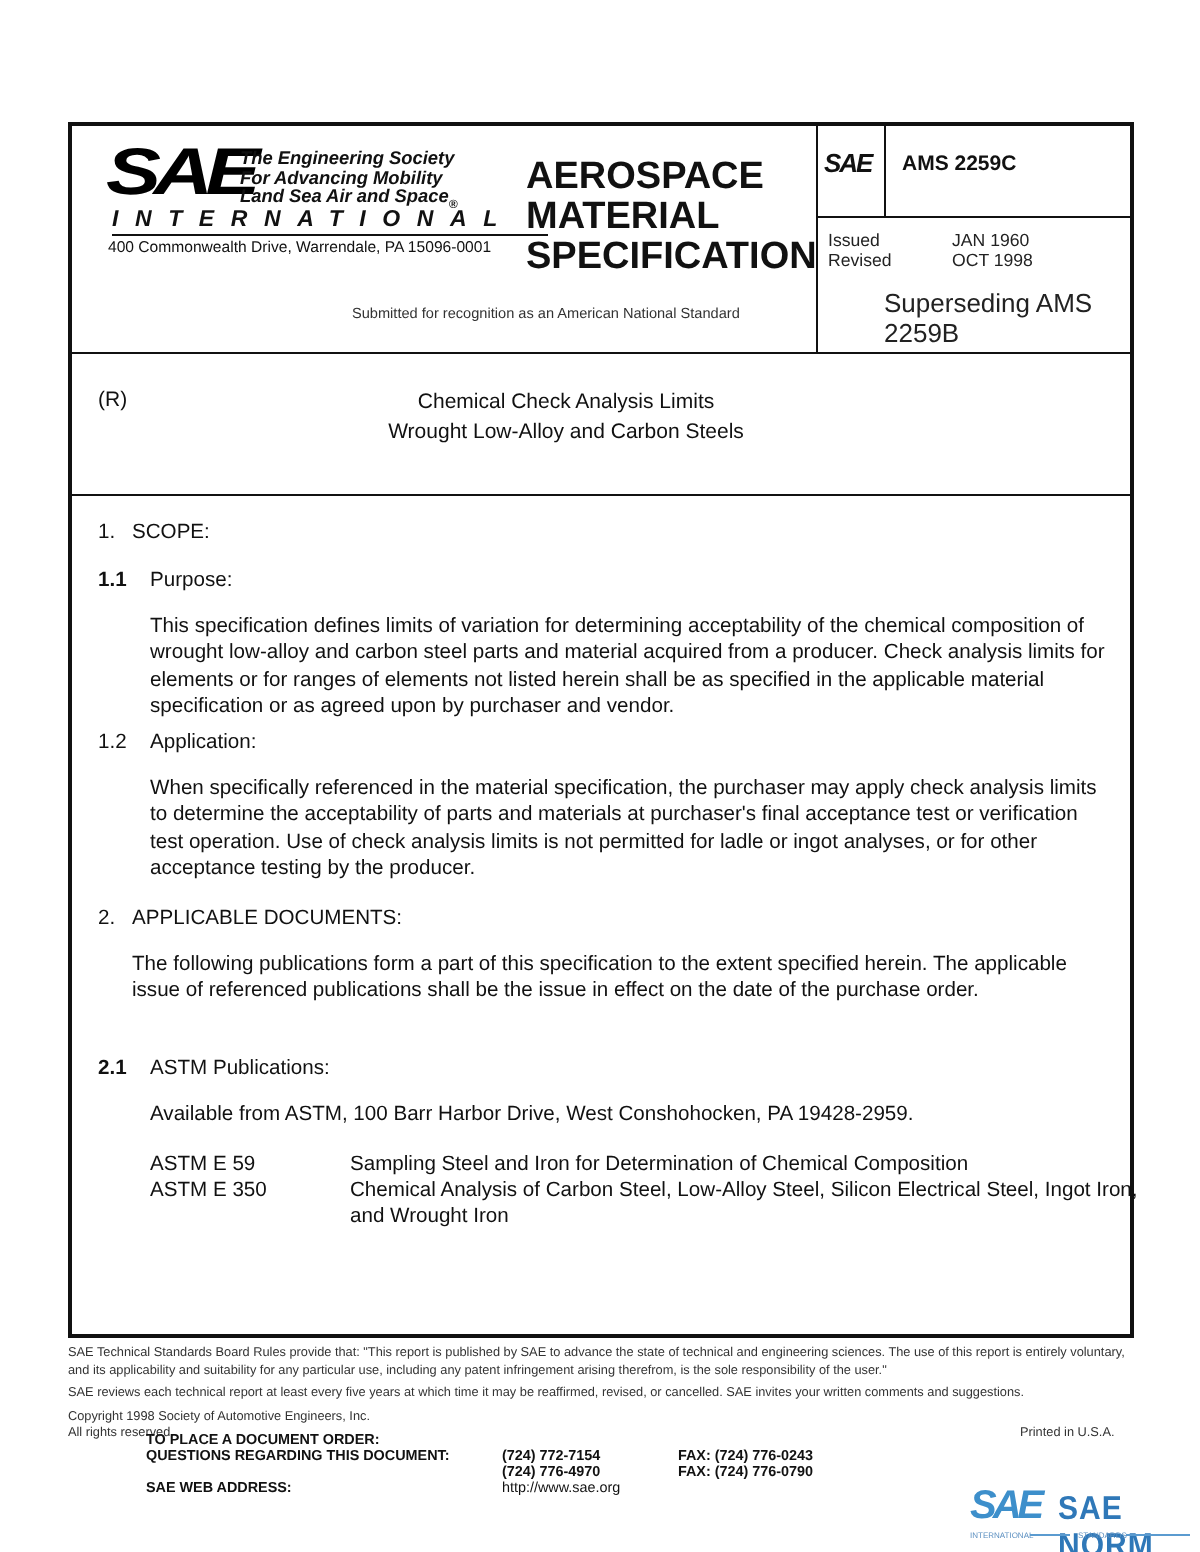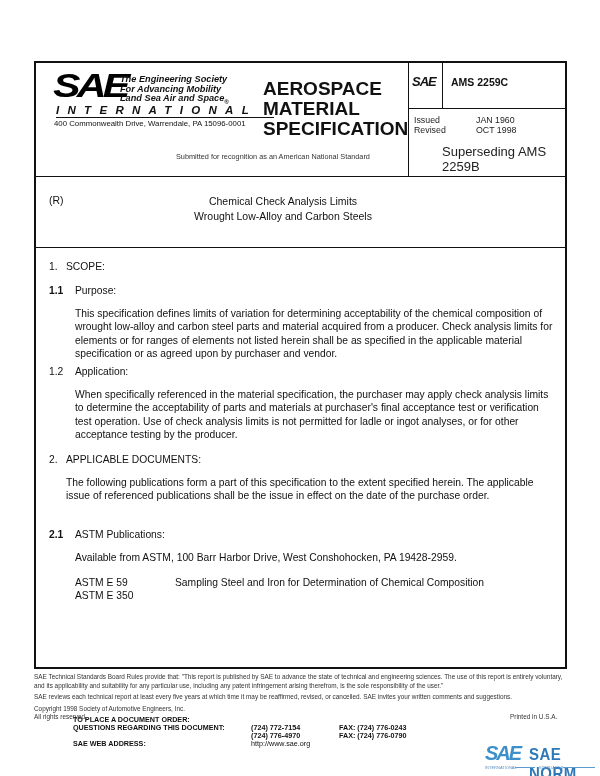--- a/index.html
+++ b/index.html
@@ -126,20 +126,21 @@
     <span class="lbl" style="left:26px">ASTM Publications:</span>
   </div>
   <div class="body-txt" style="left:39px;top:488px;width:480px;white-space:nowrap">Available from ASTM, 100 Barr Harbor Drive, West Conshohocken, PA  19428-2959.</div>
 
   <div class="ref-row" style="left:39px;top:513px;width:480px;height:14px">
     <span class="ref-code">ASTM E 59</span>
     <span class="ref-text" style="width:400px;white-space:nowrap">Sampling Steel and Iron for Determination of Chemical Composition</span>
   </div>
   <div class="ref-row" style="left:39px;top:526px;width:480px;height:28px">
     <span class="ref-code">ASTM E 350</span>
+    <span class="ref-text" style="width:410px">Chemical Analysis of Carbon Steel, Low-Alloy Steel, Silicon Electrical Steel, Ingot Iron, and Wrought Iron</span>
   </div>
 </div>
 
 <div class="footer-note" style="top:673px">SAE Technical Standards Board Rules provide that: "This report is published by SAE to advance the state of technical and engineering sciences.  The use of this report is entirely voluntary, and its applicability and suitability for any particular use, including any patent infringement arising therefrom, is the sole responsibility of the user."</div>
 <div class="footer-note" style="top:693px">SAE reviews each technical report at least every five years at which time it may be reaffirmed, revised, or cancelled.  SAE invites your written comments and suggestions.</div>
 <div class="footer-note" style="top:705px">Copyright 1998 Society of Automotive Engineers, Inc.</div>
 <div class="footer-note" style="top:713px">All rights reserved.</div>
 <div class="footer-note" style="top:713px;left:510px;width:60px">Printed in U.S.A.</div>
 
 <div class="contact" style="left:34px;top:724px">QUESTIONS REGARDING THIS DOCUMENT:</div>

